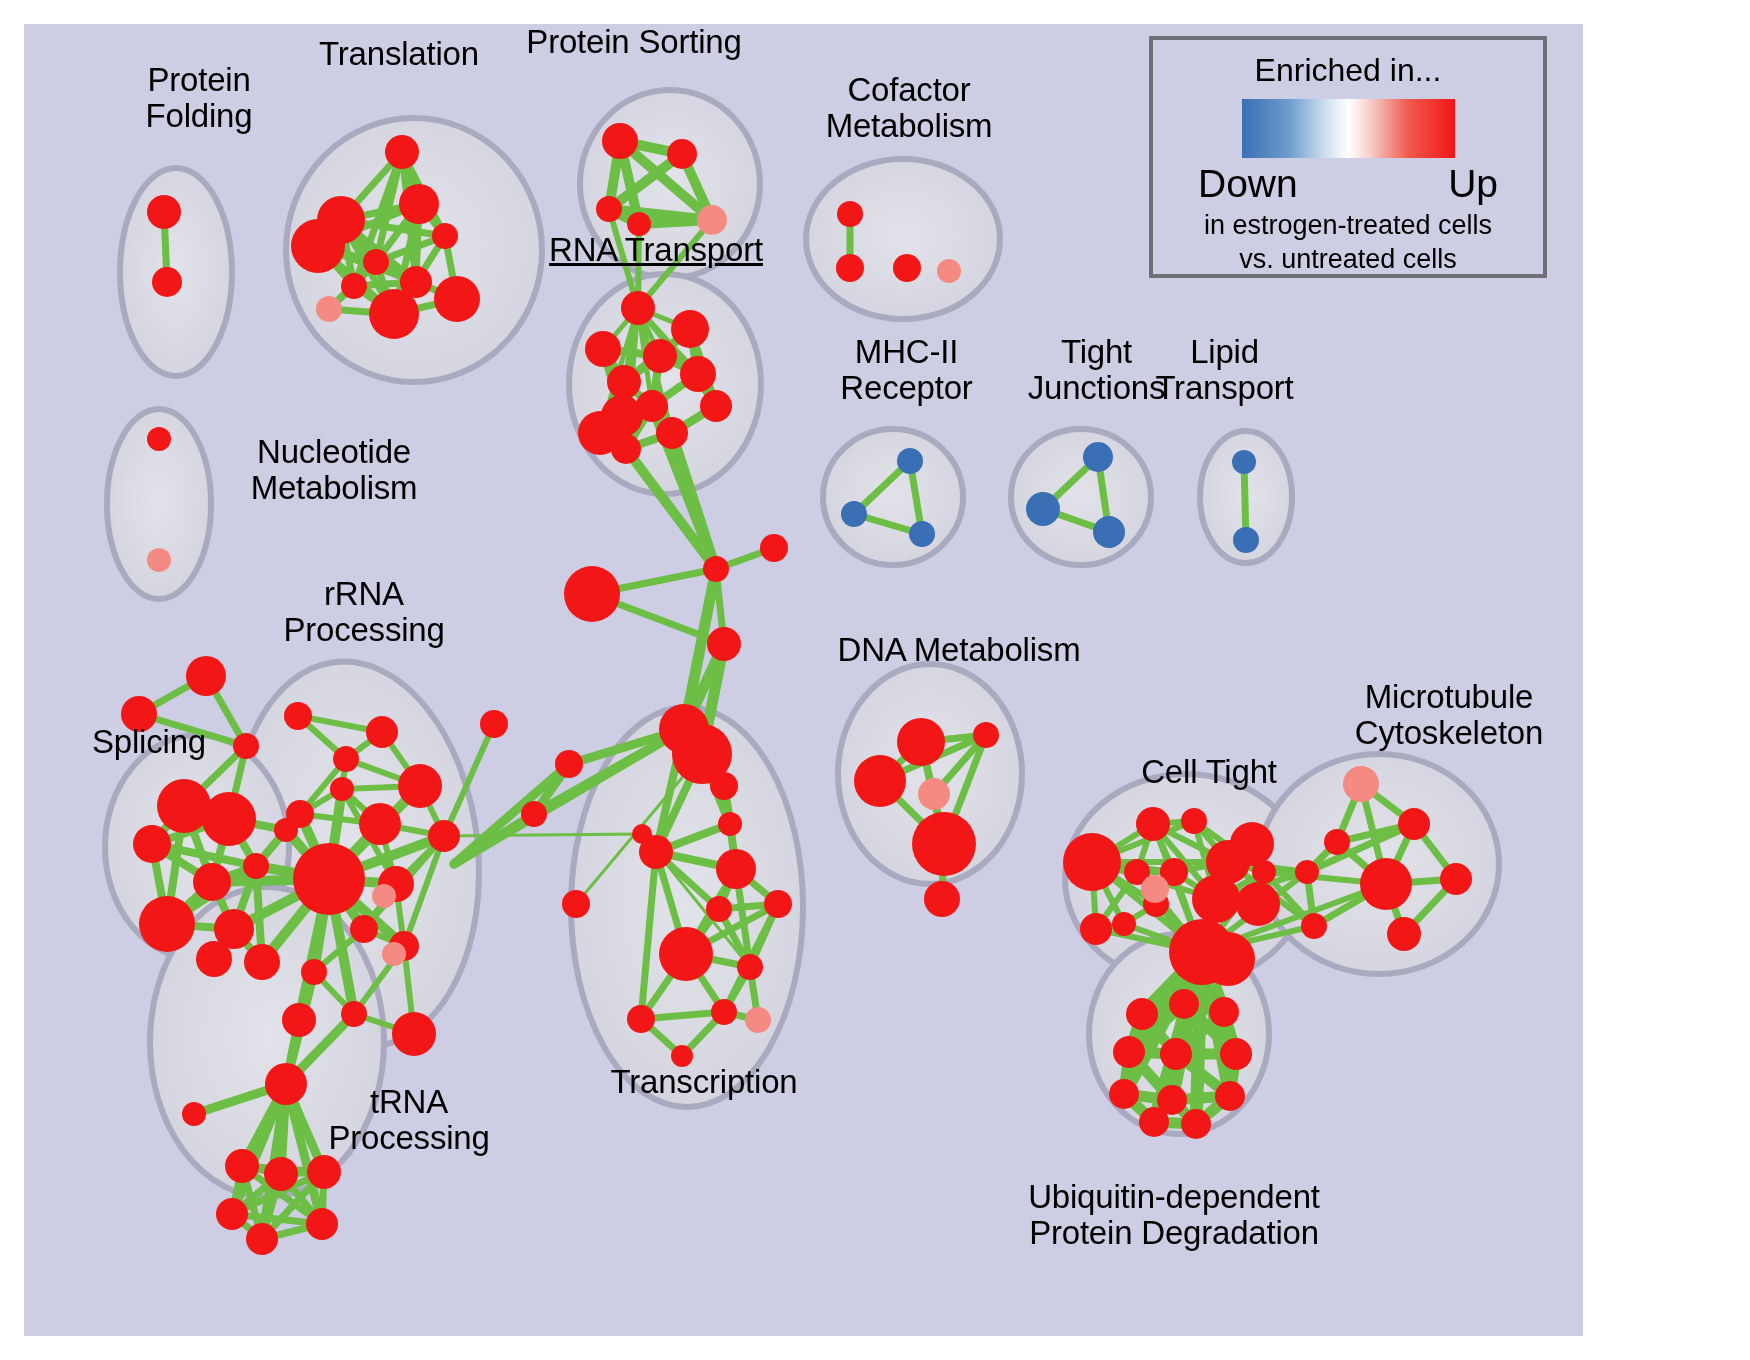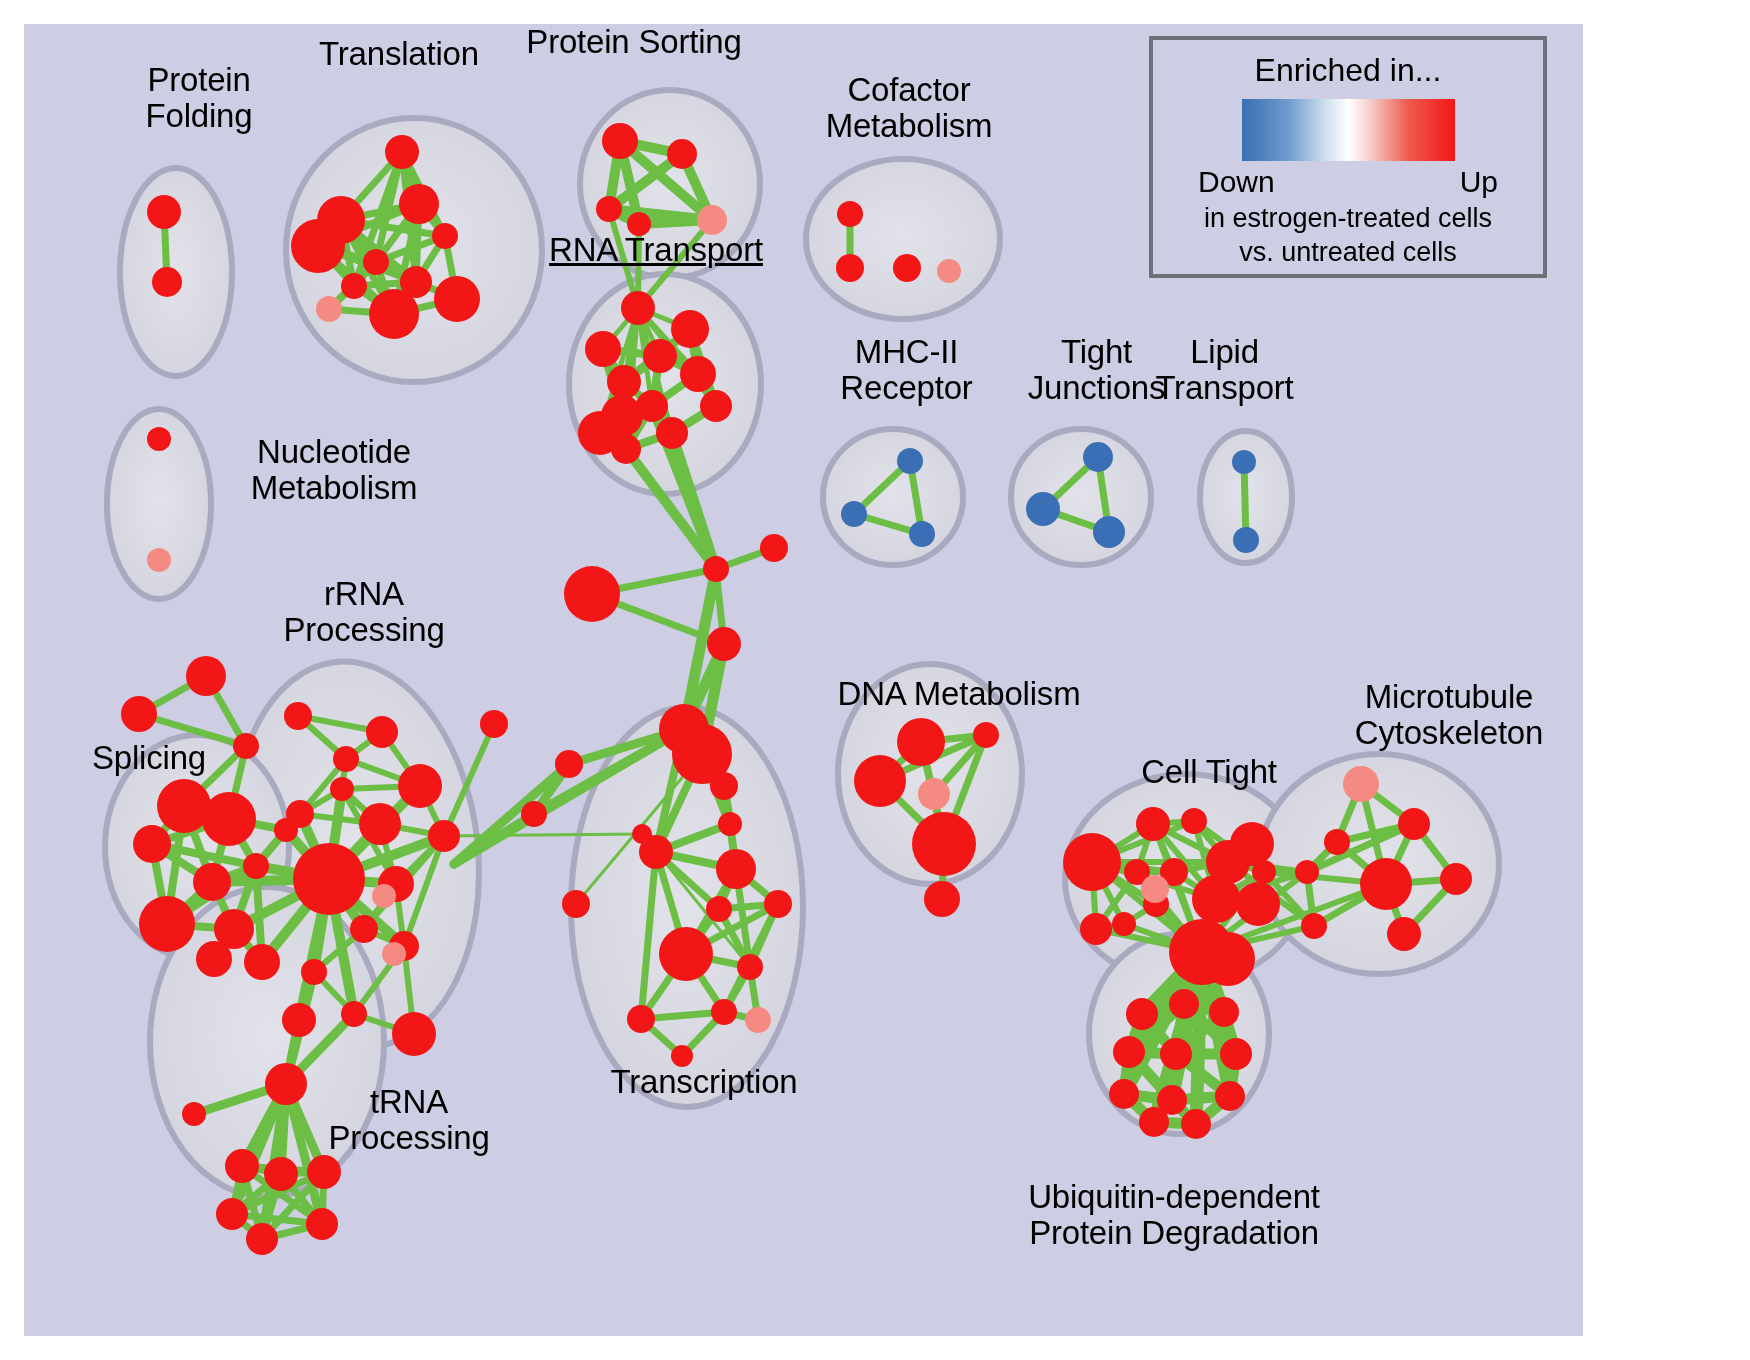--- a/index.html
+++ b/index.html
@@ -7,21 +7,21 @@
   #stage{position:relative;width:1750px;height:1360px;overflow:hidden;background:#ffffff;}
   #canvas{position:absolute;left:24px;top:24px;width:1559px;height:1312px;background:#cdcde3;}
   svg.net{position:absolute;left:0;top:0;width:1702px;height:1312px;}
   .clabel{position:absolute;color:#000;font-size:33px;line-height:1.08;text-align:center;white-space:pre-line;letter-spacing:-0.2px;}
   #legend{position:absolute;left:1125px;top:12px;width:398px;height:242px;
           background:#cdcde3;border:4px solid #6f6f78;box-sizing:border-box;
           display:flex;flex-direction:column;align-items:center;}
   #legend .ltitle{font-size:32px;color:#000;margin-top:12px;}
   #legend .bar{width:213px;height:62px;margin-top:10px;
     background:linear-gradient(to right,#3a6fb5 0%,#6f9bcd 22%,#c8dbec 38%,#ffffff 50%,#f6cfcb 60%,#ef5b4e 78%,#f21616 100%);}
-  #legend .ends{width:300px;display:flex;justify-content:space-between;margin-top:4px;font-size:30px;}
+  #legend .ends{width:300px;display:flex;justify-content:space-between;margin-top:4px;font-size:39px;}
   #legend .sub{font-size:27px;line-height:1.12;text-align:center;margin-top:4px;}
 </style>
 </head>
 <body>
 
 <div id="stage">
   <div id="canvas">
 
   <svg class="net" viewBox="0 0 1702 1312">
     <defs>
@@ -656,25 +656,25 @@
   <div class="clabel" style="left:175px;top:410px;width:270px;">Nucleotide
 Metabolism</div>
   <div class="clabel" style="left:965px;top:310px;width:215px;">Tight
 Junctions</div>
   <div class="clabel" style="left:775px;top:310px;width:215px;">MHC-II
 Receptor</div>
   <div class="clabel" style="left:1093px;top:310px;width:215px;">Lipid
 Transport</div>
   <div class="clabel" style="left:225px;top:552px;width:230px;">rRNA
 Processing</div>
-  <div class="clabel" style="left:35px;top:716px;width:180px;">Splicing</div>
+  <div class="clabel" style="left:35px;top:700px;width:180px;">Splicing</div>
   <div class="clabel" style="left:270px;top:1060px;width:230px;">tRNA
 Processing</div>
   <div class="clabel" style="left:540px;top:1040px;width:280px;">Transcription</div>
-  <div class="clabel" style="left:790px;top:608px;width:290px;margin-top:44px;">DNA Metabolism</div>
+  <div class="clabel" style="left:790px;top:608px;width:290px;">DNA Metabolism</div>
   <div class="clabel" style="left:1070px;top:730px;width:230px;">Cell Tight</div>
   <div class="clabel" style="left:1270px;top:655px;width:310px;">Microtubule
 Cytoskeleton</div>
   <div class="clabel" style="left:950px;top:1155px;width:400px;">Ubiquitin-dependent
 Protein Degradation</div>
 
   <div id="legend">
     <div class="ltitle">Enriched in...</div>
     <div class="bar"></div>
     <div class="ends">

